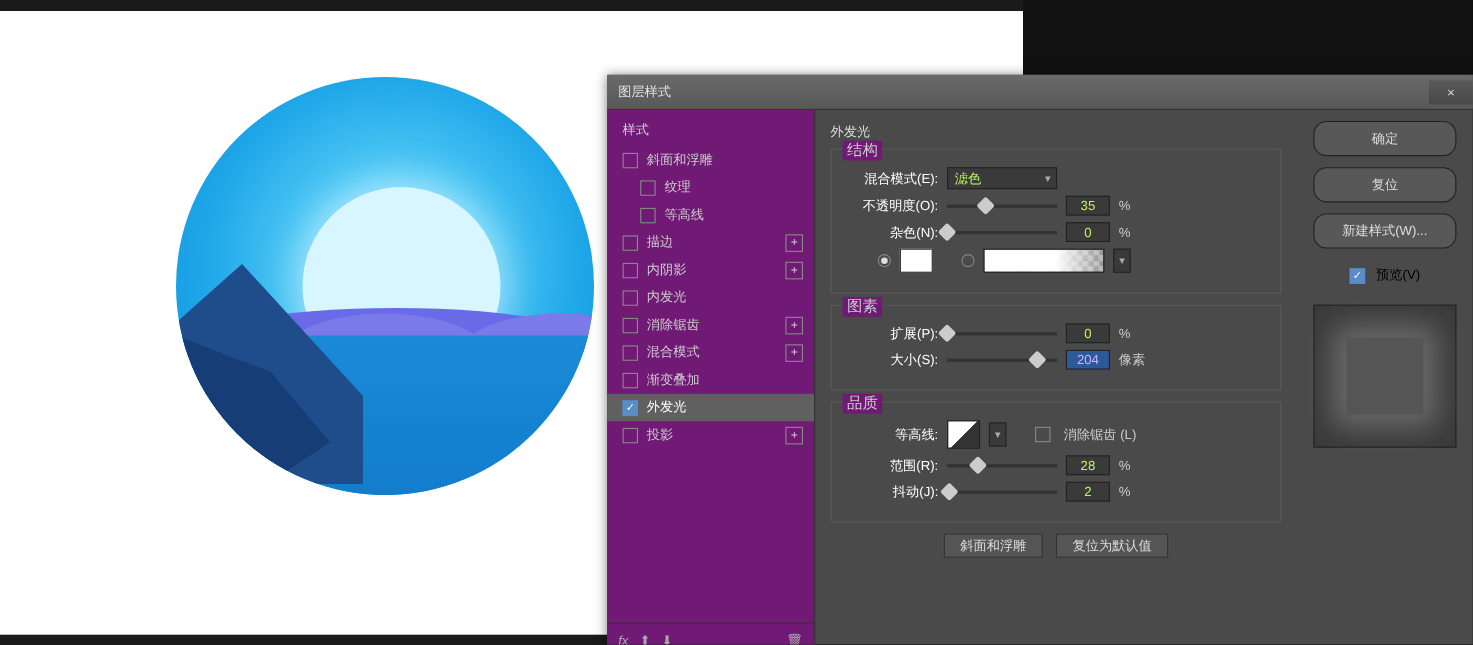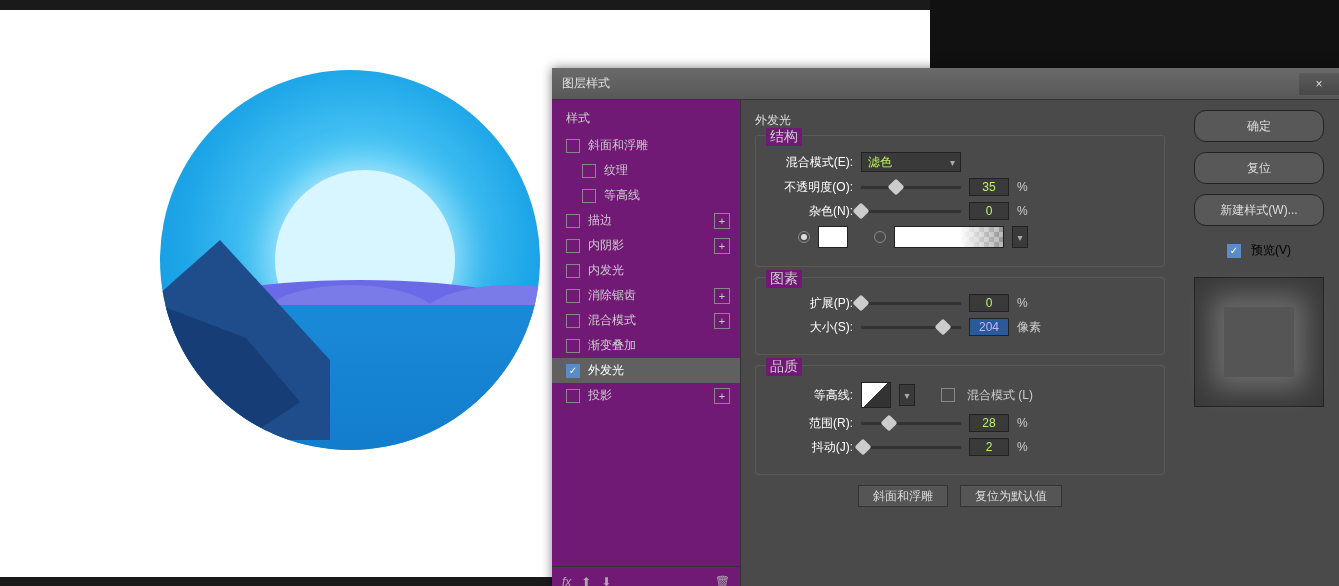--- a/index.html
+++ b/index.html
@@ -219,21 +219,21 @@
       </div>
 
       <div class="group">
         <div class="group-label">品质</div>
         <div class="row">
           <span class="row-label">等高线:</span>
           <div class="contour-swatch"></div>
           <div class="grad-dd">▾</div>
           <span style="width:10px"></span>
           <span class="chk-inline"></span>
-          <span>混合模式 (L)</span>
+          <span>消除锯齿 (L)</span>
         </div>
         <div class="row">
           <span class="row-label">范围(R):</span>
           <div class="slider-track">
               <div class="slider-thumb" style="left:28%"></div>
             </div>
           <input class="num-input" value="28" style="">
           <span class="unit">%</span>
         </div>
         <div class="row">

